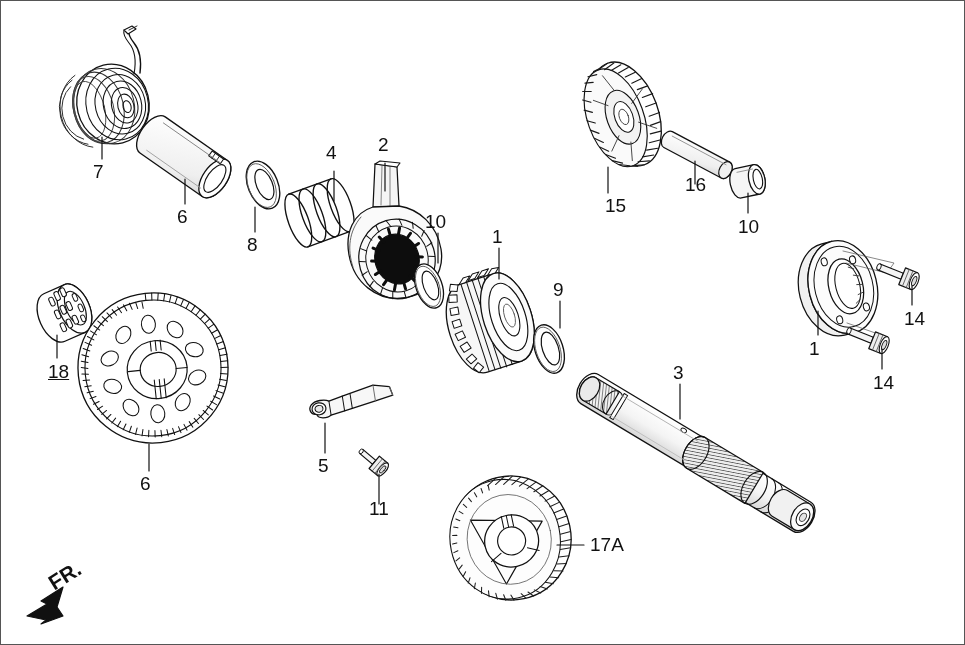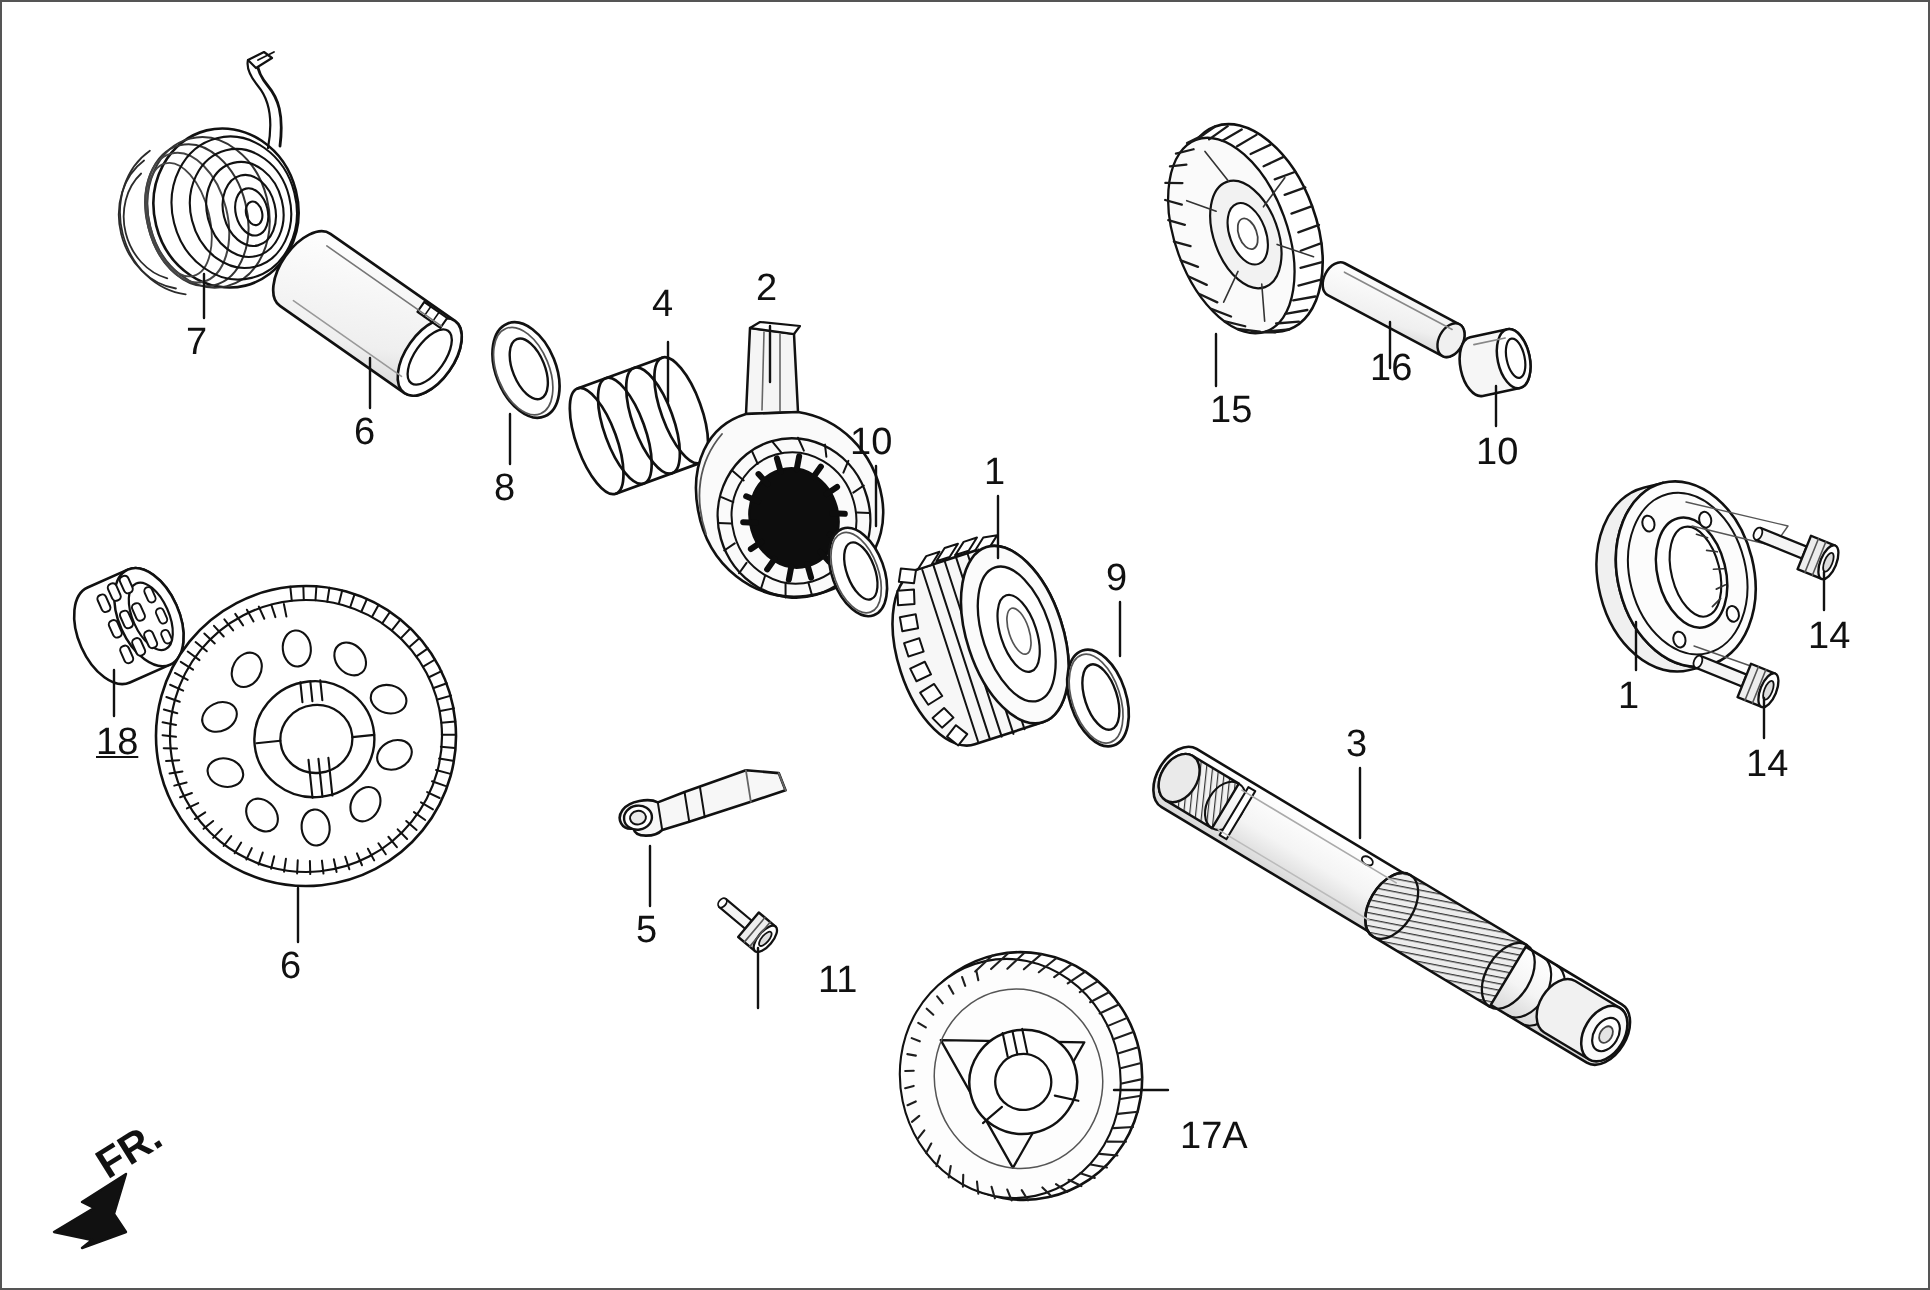--- a/index.html
+++ b/index.html
@@ -569,19 +569,19 @@
   <div class="lbl" style="left:552px; top:279px;">9</div>
   <div class="lbl" style="left:592px; top:195px;margin-left:12px;">15</div>
   <div class="lbl" style="left:684px; top:174px;">16</div>
   <div class="lbl" style="left:737px; top:216px;">10</div>
   <div class="lbl" style="left:808px; top:338px;">1</div>
   <div class="lbl" style="left:903px; top:308px;">14</div>
   <div class="lbl" style="left:872px; top:372px;">14</div>
   <div class="lbl" style="left:47px;  top:361px;text-decoration:underline;">18</div>
   <div class="lbl" style="left:139px; top:473px;">6</div>
   <div class="lbl" style="left:317px; top:455px;">5</div>
-  <div class="lbl" style="left:368px; top:480px;margin-left:40px;">11</div>
+  <div class="lbl" style="left:368px; top:498px;">11</div>
   <div class="lbl" style="left:672px; top:362px;">3</div>
-  <div class="lbl" style="left:589px; top:534px;margin-top:24px;">17A</div>
+  <div class="lbl" style="left:589px; top:534px;">17A</div>
 
   <div class="fr-label" style="left:56px; top:570px;">FR.</div>
 
 </div>
 
 </body></html>

